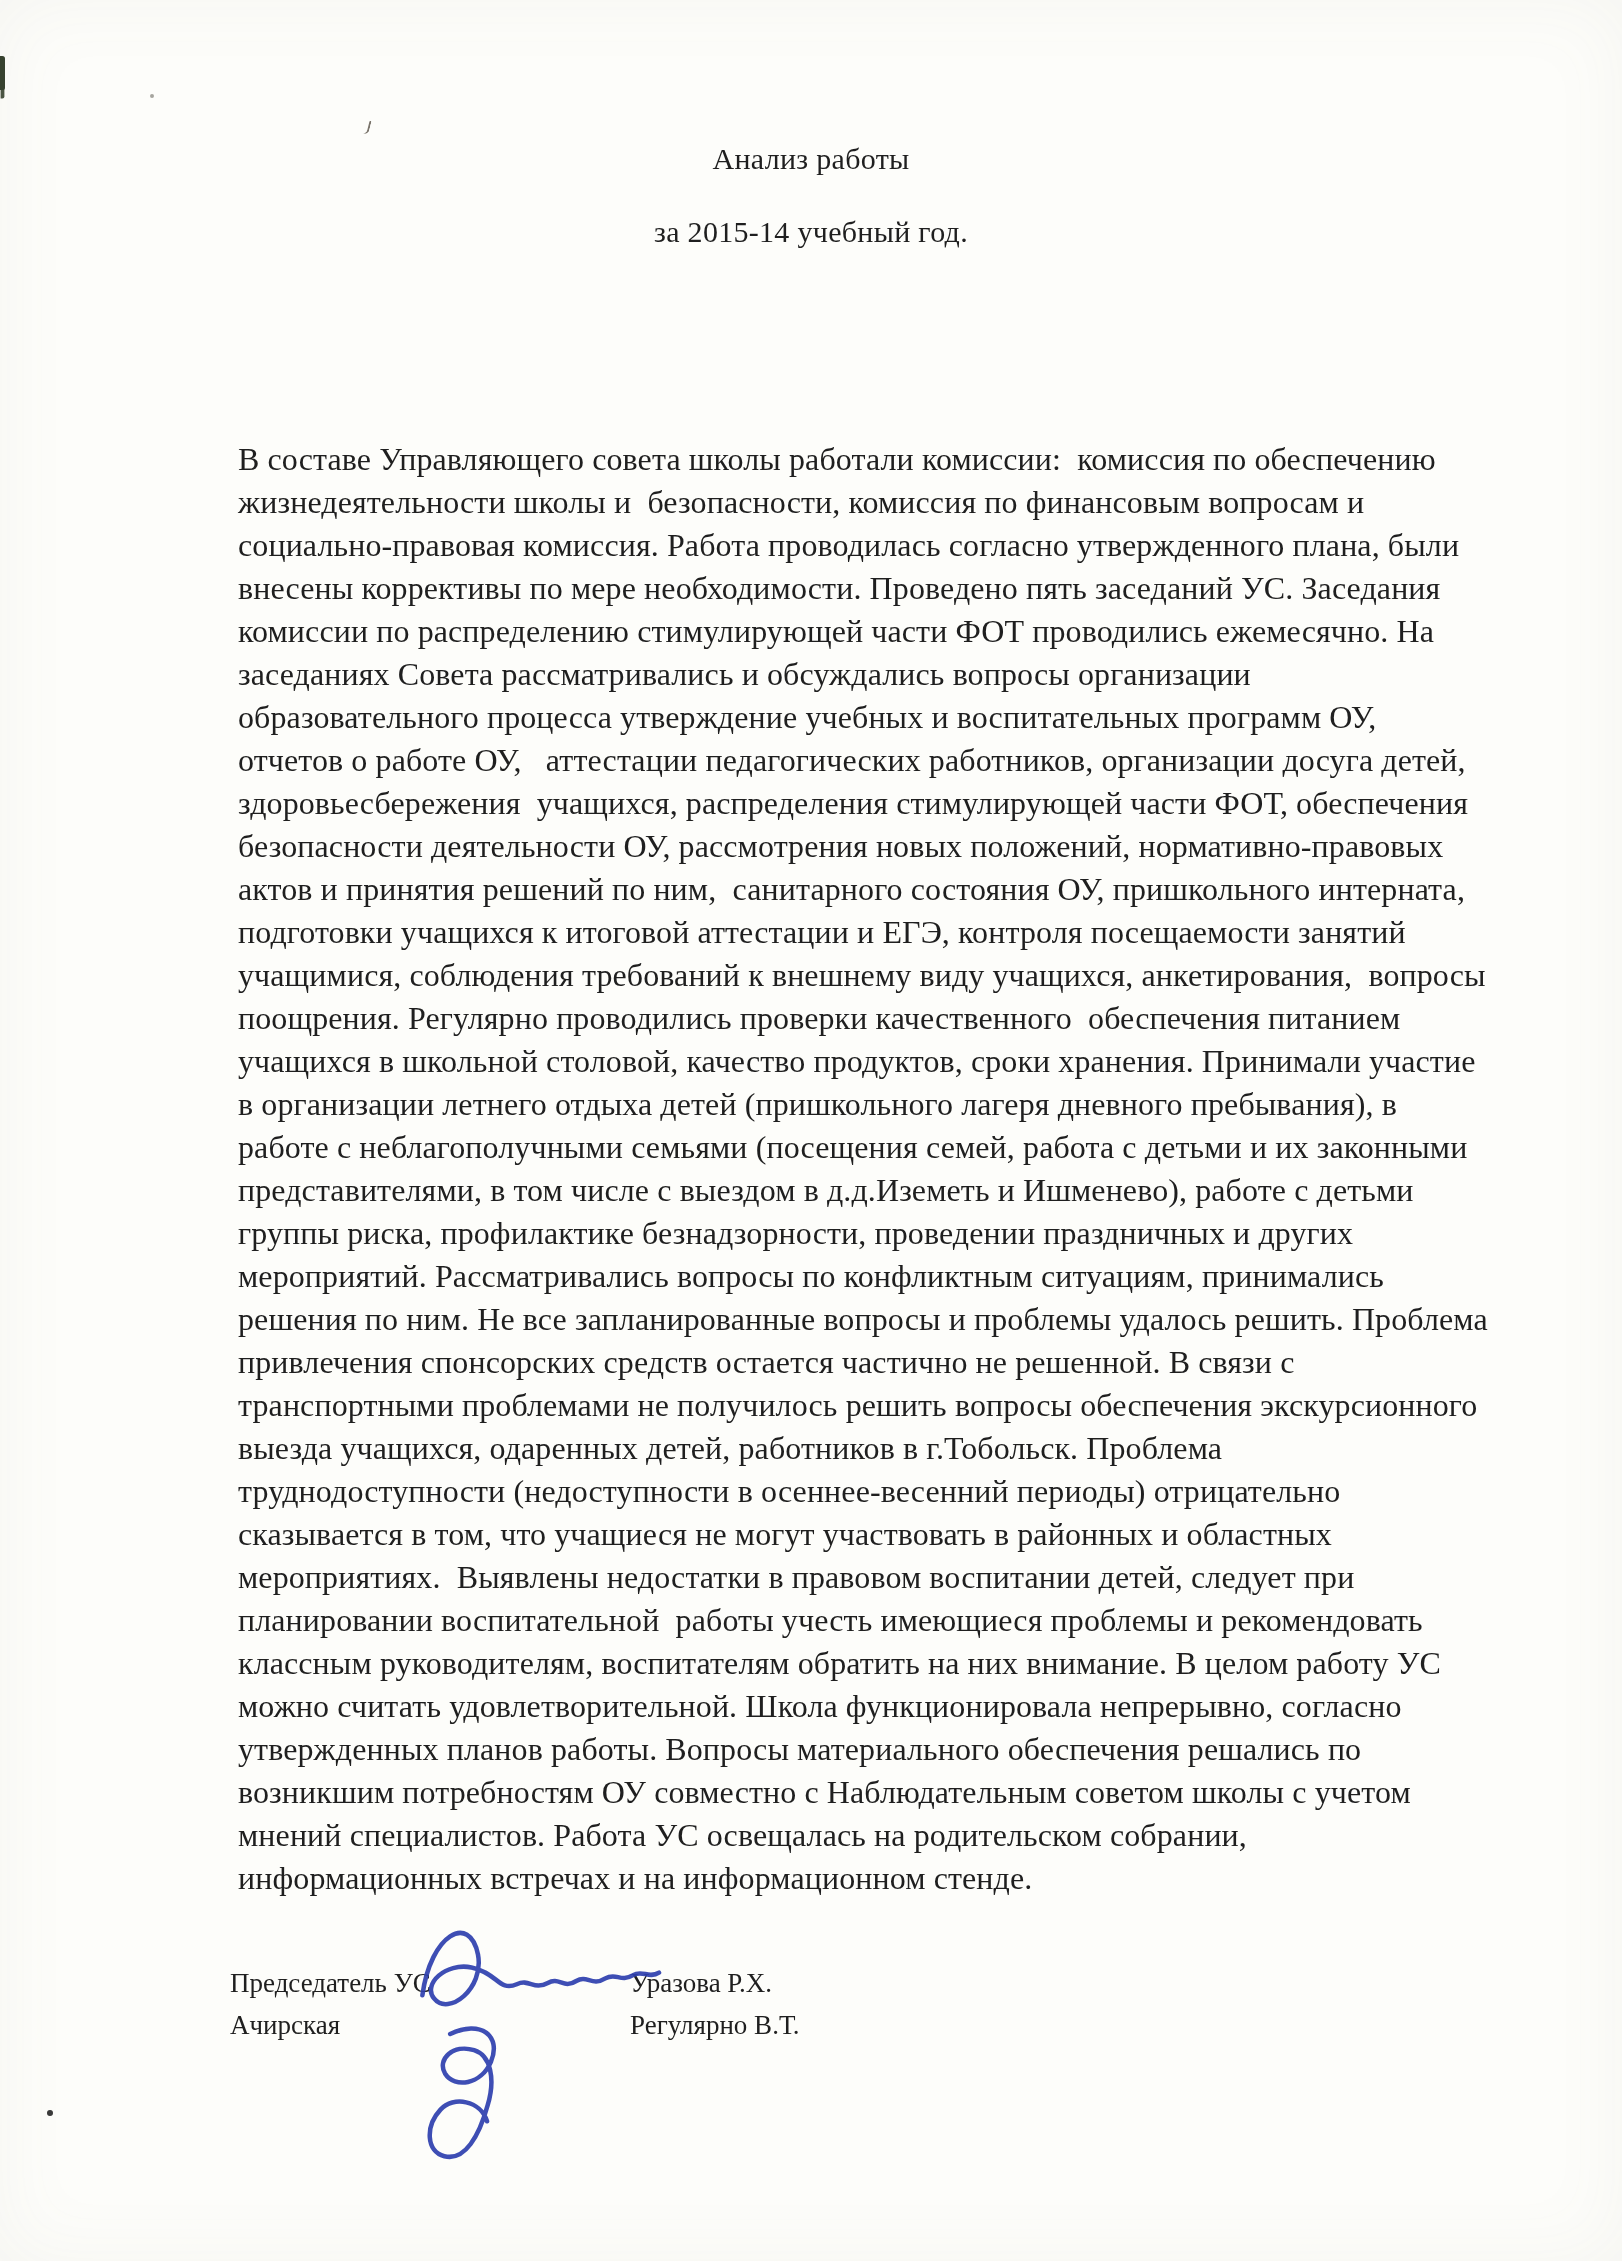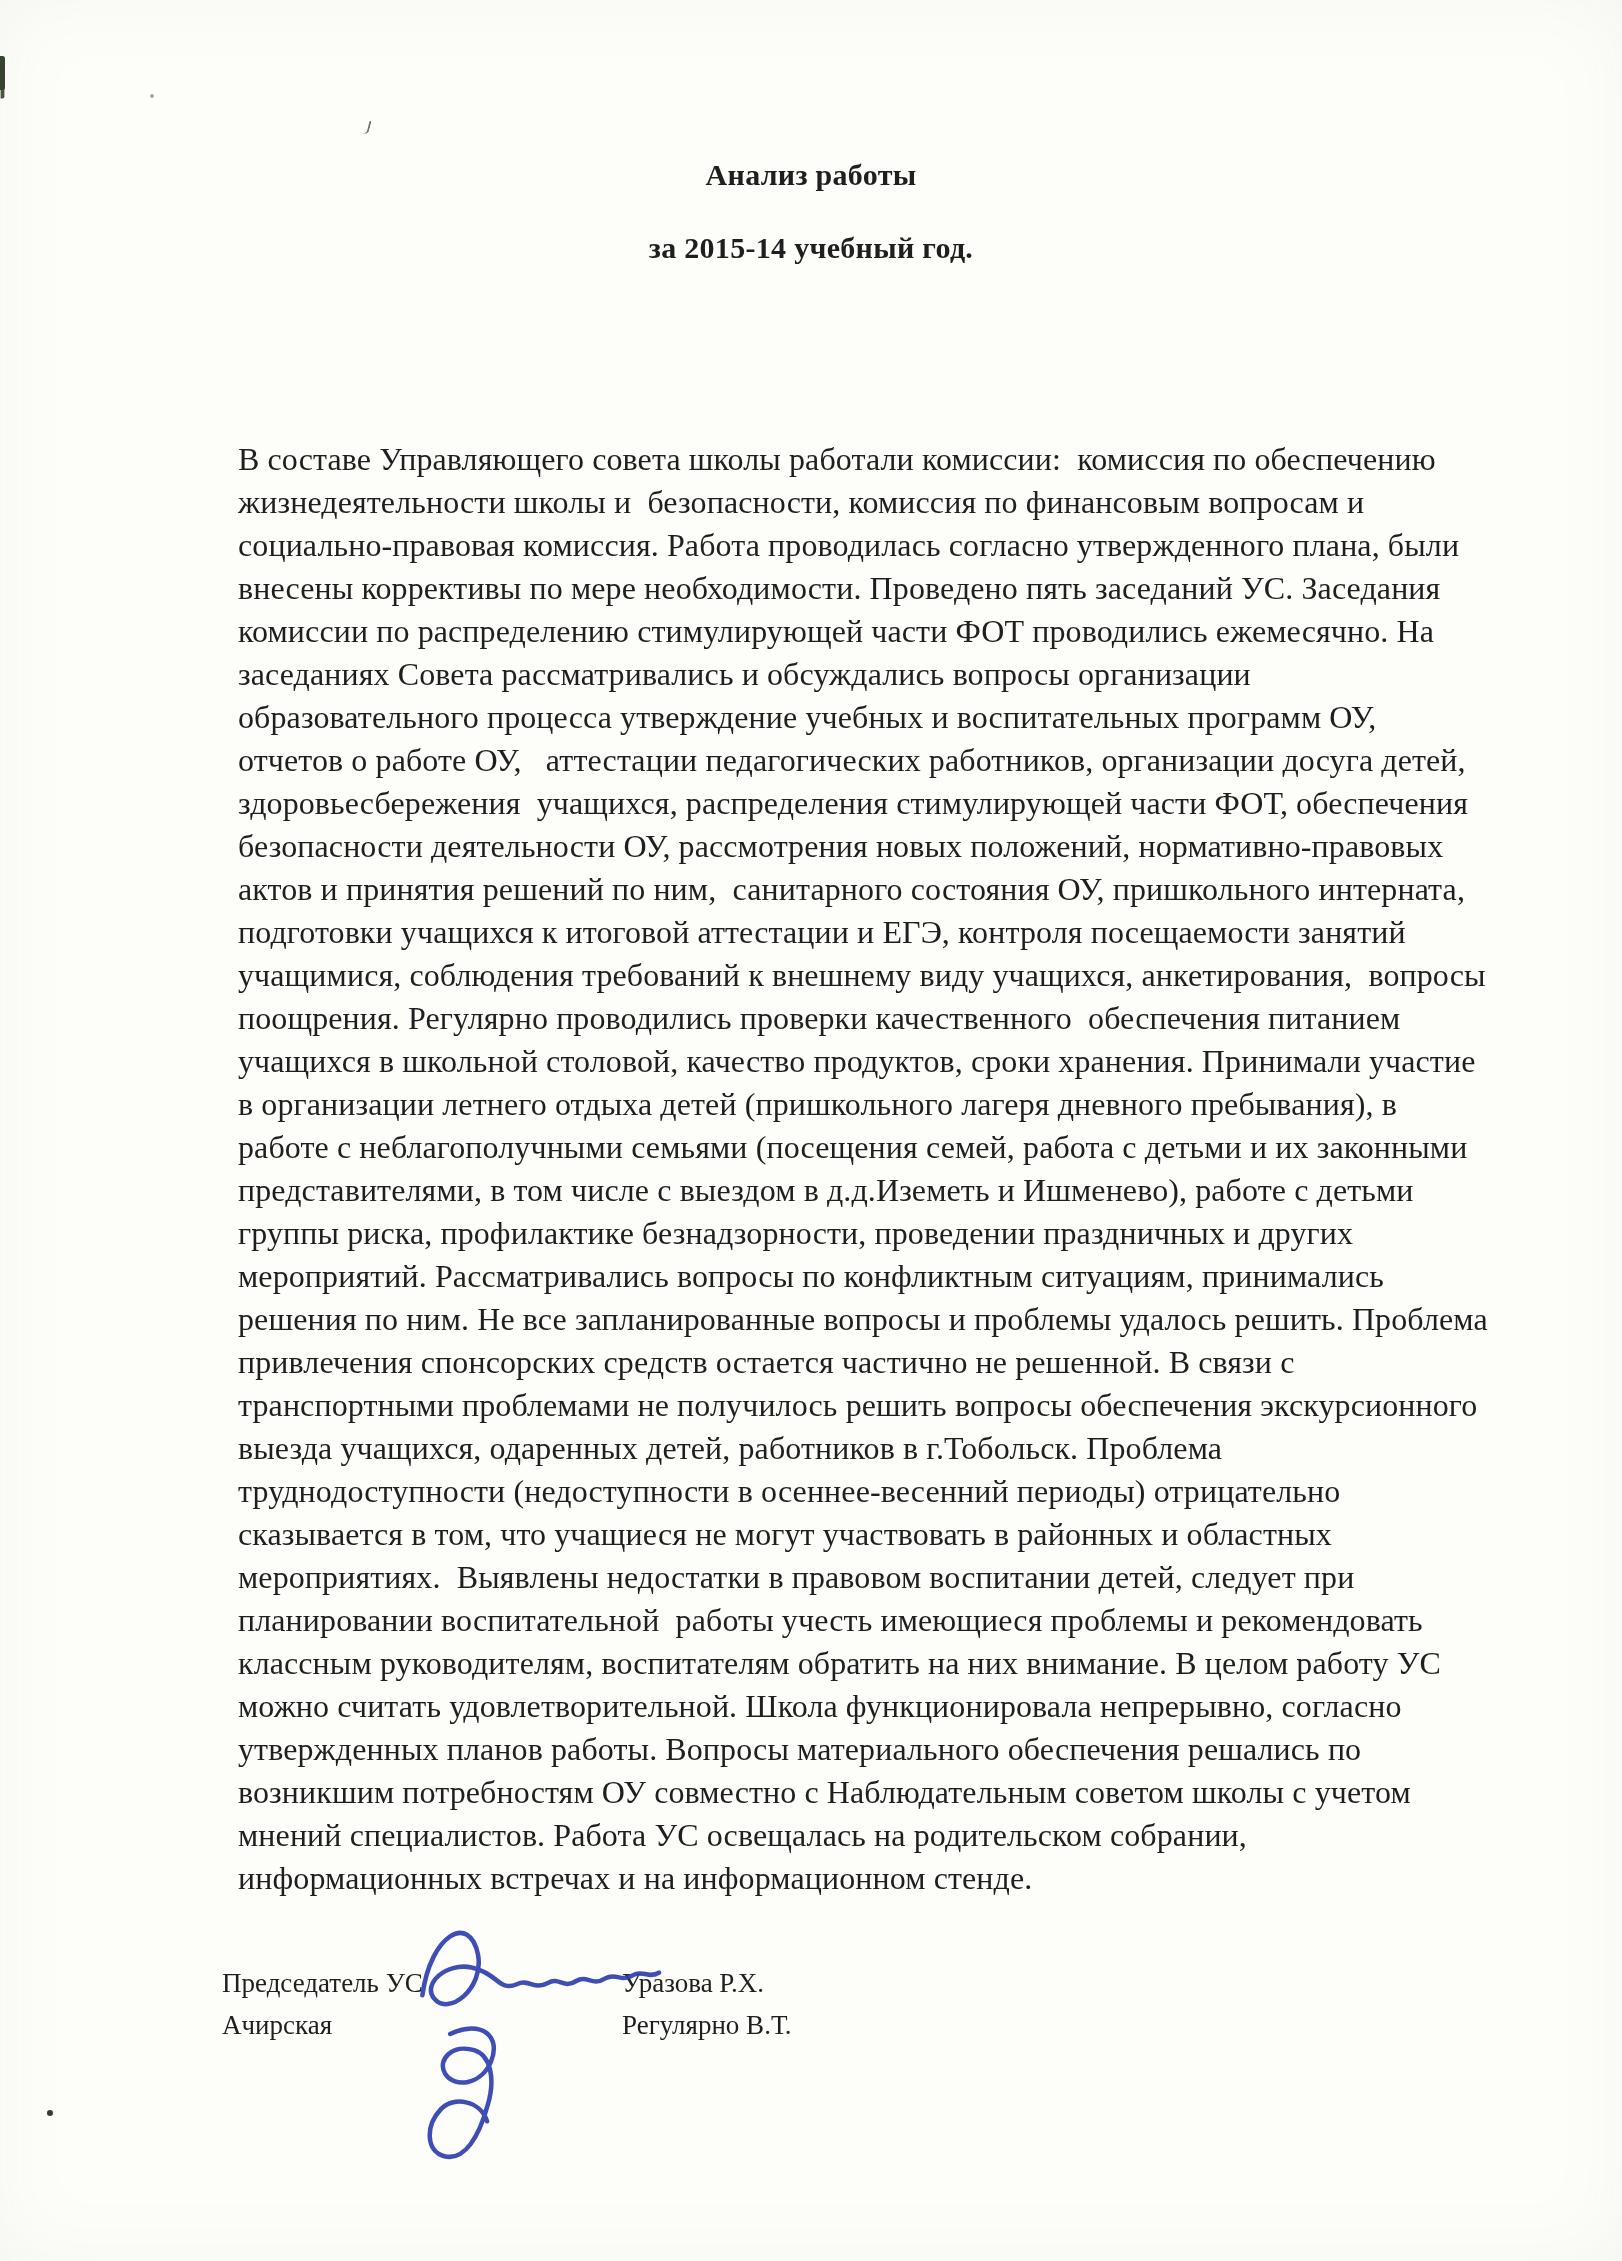--- a/index.html
+++ b/index.html
@@ -19,41 +19,40 @@
     box-shadow:inset 0 0 78px rgba(120,115,100,0.06);
   }
   .title-block{
     position:absolute;
     top:144px;
     left:0;
     width:1622px;
     text-align:center;
   }
   .title-line{
-    font-weight:bold;
+    font-weight:normal;
     font-size:30px;
     line-height:30px;
     margin-bottom:43px;
     letter-spacing:0.3px;
-    margin-top:16px;
   }
   .body-text{
     position:absolute;
     top:438px;
     left:238px;
     width:1268px;
     font-size:32px;
     line-height:43px;
     white-space:pre-wrap;
     letter-spacing:0.1px;
   }
   .signature-block{
     position:absolute;
     top:1968px;
-    left:222px;
+    left:230px;
     width:906px;
   }
   .sig-row{
     display:flex;
     align-items:baseline;
     height:42px;
     font-size:27px;
   }
   .sig-role{
     display:inline-block;

